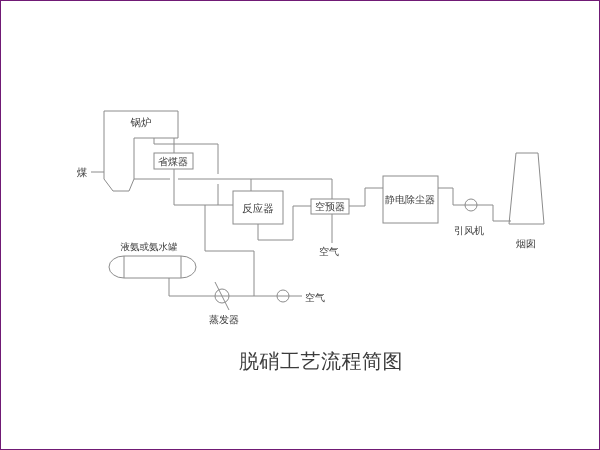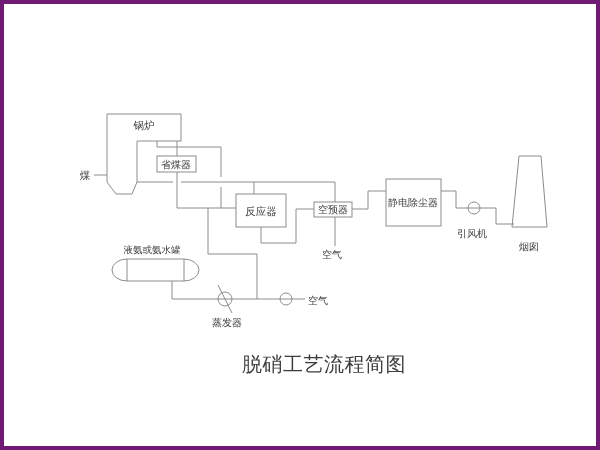--- a/index.html
+++ b/index.html
@@ -1,19 +1,19 @@
 <!DOCTYPE html>
 <html style="--line: #8c8c8c; --text: #3c3c3c; --background: #ffffff;"><head>
 <meta charset="utf-8">
 <style>
   html, body { margin: 0; padding: 0; background: #ffffff; }
   #screen {
     width: 600px; height: 450px; position: relative; box-sizing: border-box;
     background: var(--background, #ffffff);
-    border: 4px solid #701a75;
+    border: 1px solid #701a75;
     overflow: hidden;
     font-family: "Liberation Serif", "DejaVu Serif", serif;
   }
   svg { display: block; }
   .pline { fill: none; stroke: var(--line, #8c8c8c); stroke-width: 1; }
   .boxshape { fill: none; stroke: var(--line, #8c8c8c); stroke-width: 1; }
   text {
     fill: var(--text, #3c3c3c);
     font-family: "Liberation Serif", "DejaVu Serif", serif;
   }

